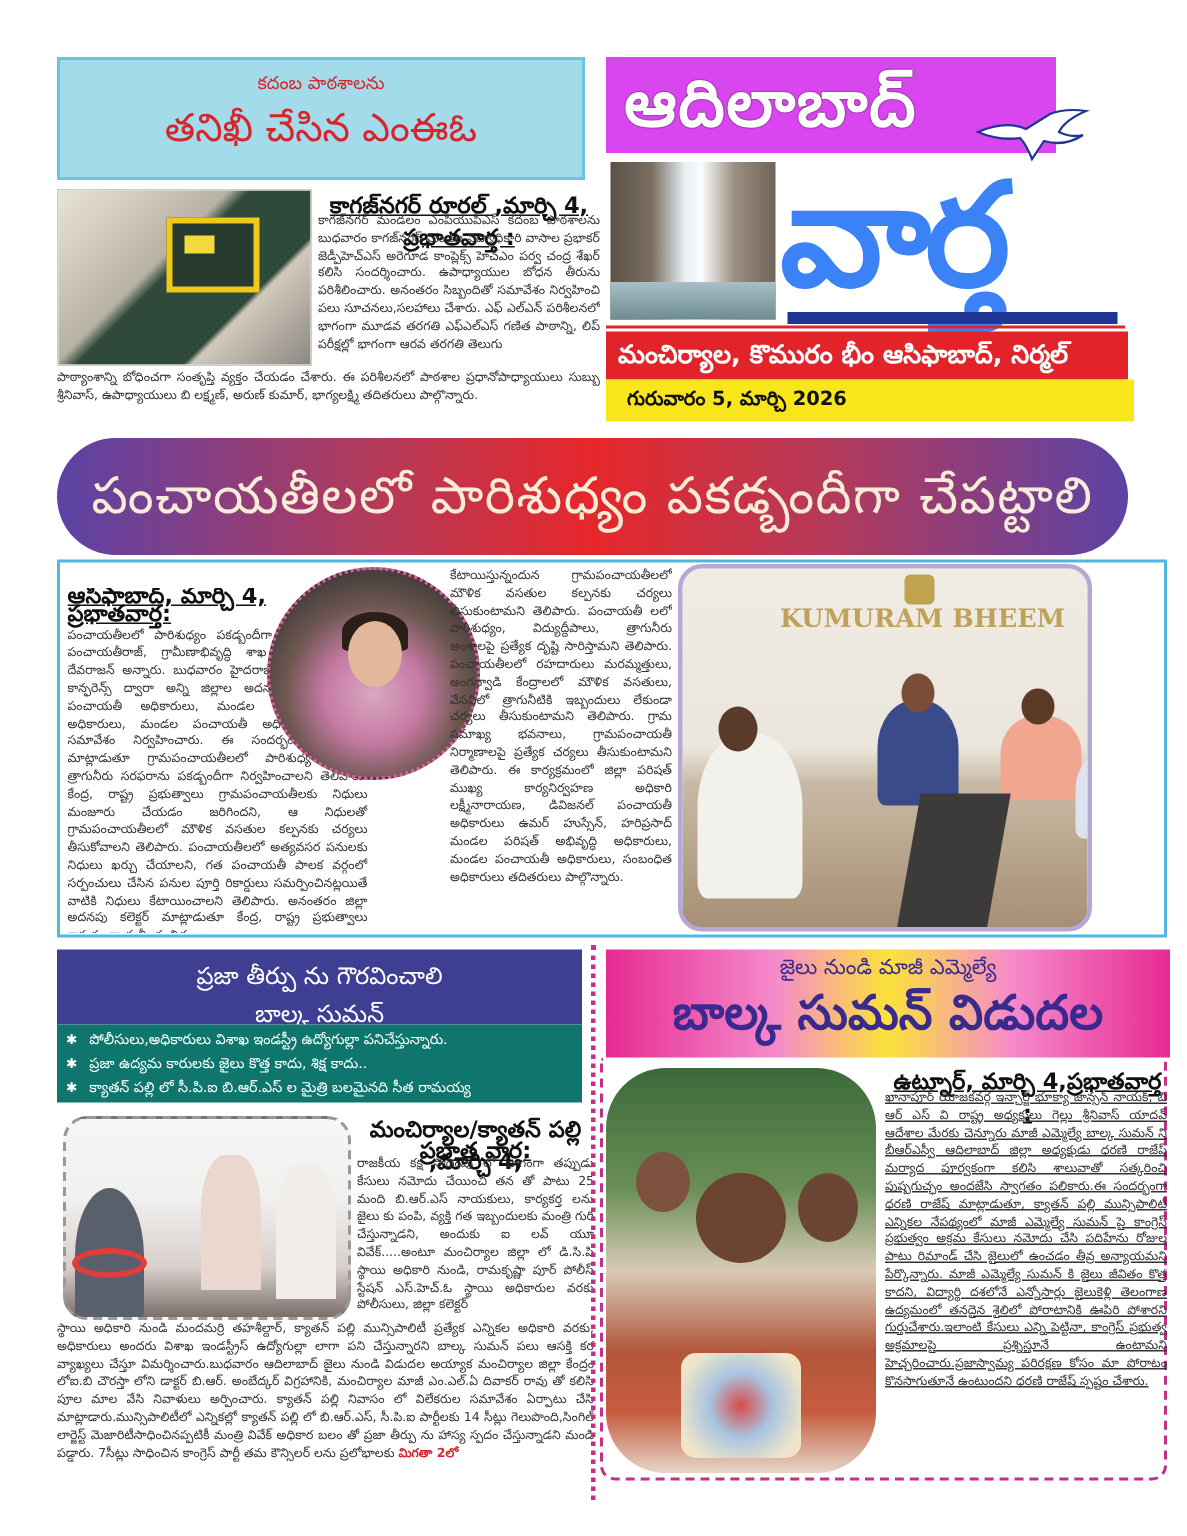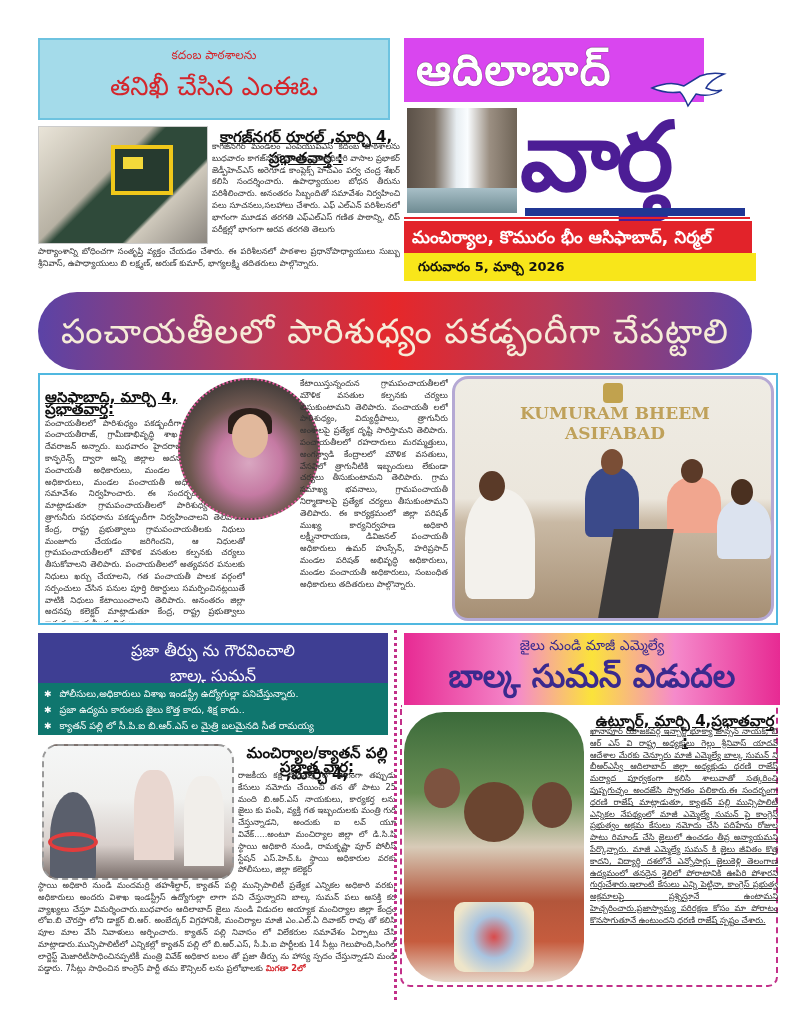--- a/index.html
+++ b/index.html
@@ -16,36 +16,36 @@
   .body-text{font-size:8.3px;line-height:11.8px;color:#333;text-align:justify;font-family:"DejaVu Sans",sans-serif;}
   #kadamba-byline{left:212px;top:128px;width:188px;text-align:center;}
   #kadamba-body1{left:212px;top:141px;width:188px;height:104px;overflow:hidden;}
   #kadamba-body2{left:38px;top:246px;width:362px;height:36px;overflow:hidden;}
   
   #mast-top{left:404px;top:38px;width:300px;height:64px;background:#d946ef;}
   #mast-top span{display:block;color:#fff;font-size:44px;font-weight:bold;line-height:64px;padding-left:12px;font-family:"DejaVu Sans",sans-serif;letter-spacing:1px;text-shadow:0 0 1px #000;}
   #mast-bird{left:650px;top:70px;width:80px;height:40px;}
   #mast-photo{left:407px;top:108px;width:110px;height:105px;background:linear-gradient(90deg,#5b5148 0%,#7a6e62 25%,#e8eef2 45%,#fafdff 55%,#9b8f82 75%,#6f6457 100%);}
   #mast-photo::after{content:"";position:absolute;left:0;bottom:0;width:100%;height:25px;background:linear-gradient(#a8bfc7,#6e8b92);}
-  #mast-varta{left:520px;top:98px;width:230px;height:118px;color:#4c1d95;font-size:96px;font-weight:bold;line-height:118px;font-family:"DejaVu Sans",sans-serif;letter-spacing:-4px;}
+  #mast-varta{left:520px;top:98px;width:230px;height:118px;color:#3b82f6;font-size:96px;font-weight:bold;line-height:118px;font-family:"DejaVu Sans",sans-serif;letter-spacing:-4px;}
   #mast-underline{left:525px;top:208px;width:220px;height:8px;background:#203694;}
   #mast-redline{left:404px;top:217px;width:346px;height:2px;background:#e2232a;}
   #mast-districts{left:404px;top:221px;width:348px;height:32px;background:#e2232a;color:#fff;font-size:17px;line-height:32px;padding-left:8px;font-weight:bold;white-space:nowrap;overflow:hidden;}
   #mast-date{left:404px;top:253px;width:352px;height:28px;background:#f8e61a;color:#111;font-size:13px;line-height:28px;padding-left:14px;font-weight:bold;}
   
   #main-banner{left:38px;top:292px;width:714px;height:78px;border-radius:40px;background:linear-gradient(90deg,#5b43a6 0%,#b53a5a 30%,#e6272a 50%,#b53a5a 72%,#5b43a6 100%);text-align:center;}
   #main-banner span{color:#f6ecd8;font-size:34px;font-weight:normal;line-height:78px;letter-spacing:1px;}
   
   #panch-box{left:38px;top:373px;width:740px;height:252px;border:2px solid #50b8e0;}
   #panch-col1{left:45px;top:392px;width:200px;height:230px;overflow:hidden;}
   #panch-circle{left:178px;top:378px;width:142px;height:142px;border-radius:50%;background:radial-gradient(circle at 50% 60%,#d9a7c1 0%,#c57aa3 30%,#6e5750 55%,#3e3a38 80%);border:2px dotted #e85aa0;}
   #panch-circle .face{position:absolute;left:52px;top:34px;width:36px;height:44px;border-radius:50%;background:#e1b89c;}
   #panch-circle .hair{position:absolute;left:48px;top:28px;width:44px;height:26px;border-radius:50% 50% 10% 10%;background:#2b1f1a;}
   #panch-col2{left:300px;top:378px;width:148px;height:244px;overflow:hidden;}
-  #panch-photo{left:452px;top:376px;width:322px;height:245px;border-radius:16px;border:3px solid #b5a9d4;background:linear-gradient(#efece4 0%,#ebe6dc 50%,#c9b9a4 60%,#a68f74 100%);overflow:hidden;}
+  #panch-photo{left:452px;top:376px;width:276px;height:245px;border-radius:16px;border:3px solid #b5a9d4;background:linear-gradient(#efece4 0%,#ebe6dc 50%,#c9b9a4 60%,#a68f74 100%);overflow:hidden;}
   #panch-photo .wall-text{position:absolute;left:40px;top:24px;width:240px;text-align:center;color:#bfa15a;font-family:"DejaVu Serif",serif;font-size:17px;line-height:20px;font-weight:bold;}
   #panch-photo .emblem{position:absolute;left:148px;top:4px;width:20px;height:20px;background:#c1a24e;border-radius:4px;}
   .person{position:absolute;border-radius:45% 45% 10% 10%;}
   
   #praja-head{left:38px;top:633px;width:350px;height:50px;background:#3e3e93;border-radius:0 0 0 0;text-align:center;color:#fff;}
   #praja-head .l1{font-size:16px;margin-top:8px;}
   #praja-head .l2{font-size:16px;margin-top:2px;}
   #praja-bullets{left:38px;top:683px;width:350px;height:52px;background:#0f766e;color:#fff;font-size:9.5px;padding:3px 6px;}
   #praja-bullets li{list-style:none;line-height:15px;white-space:nowrap;overflow:hidden;}
   #praja-bullets li::before{content:"\2731";color:#fff;margin-right:8px;font-size:9px;}
@@ -104,21 +104,20 @@
 </div>
 <div id="panch-circle" class="abs">
     <div class="hair"></div>
     <div class="face"></div>
   </div>
 <div id="panch-col2" class="abs body-text">కేటాయిస్తున్నందున గ్రామపంచాయతీలలో మౌళిక వసతుల కల్పనకు చర్యలు తీసుకుంటామని తెలిపారు. పంచాయతీ లలో పారిశుధ్యం, విద్యుద్దీపాలు, త్రాగునీరు అంశాలపై ప్రత్యేక దృష్టి సారిస్తామని తెలిపారు. పంచాయతీలలో రహదారులు మరమ్మత్తులు, అంగన్వాడి కేంద్రాలలో మౌళిక వసతులు, వేసవిలో త్రాగునీటికి ఇబ్బందులు లేకుండా చర్యలు తీసుకుంటామని తెలిపారు. గ్రామ సమాఖ్య భవనాలు, గ్రామపంచాయతీ నిర్మాణాలపై ప్రత్యేక చర్యలు తీసుకుంటామని తెలిపారు. ఈ కార్యక్రమంలో జిల్లా పరిషత్ ముఖ్య కార్యనిర్వహణ అధికారి లక్ష్మీనారాయణ, డివిజనల్ పంచాయతీ అధికారులు ఉమర్ హుస్సేన్, హరిప్రసాద్ మండల పరిషత్ అభివృద్ధి అధికారులు, మండల పంచాయతీ అధికారులు, సంబంధిత అధికారులు తదితరులు పాల్గొన్నారు.</div>
 <div id="panch-photo" class="abs">
   <div class="emblem"></div>
   <div class="wall-text">
     <div>KUMURAM BHEEM</div>
-    <div>ASIFABAD</div>
   </div>
   <div class="person" style="left:130px;top:88px;width:54px;height:70px;background:#3b4a8a;"></div>
   <div class="person" style="left:146px;top:70px;width:22px;height:26px;border-radius:50%;background:#7a4e36;"></div>
   <div class="person" style="left:10px;top:110px;width:70px;height:110px;background:#f3f1ec;"></div>
   <div class="person" style="left:24px;top:92px;width:26px;height:30px;border-radius:50%;background:#5a3a28;"></div>
   <div class="person" style="left:212px;top:98px;width:54px;height:56px;background:#f1a68f;"></div>
   <div class="person" style="left:226px;top:80px;width:22px;height:24px;border-radius:50%;background:#5b3a28;"></div>
   <div class="person" style="left:262px;top:120px;width:54px;height:60px;background:#dce3ef;"></div>
   <div class="person" style="left:276px;top:100px;width:22px;height:26px;border-radius:50%;background:#4a3020;"></div>
   <div style="position:absolute;left:150px;top:150px;width:60px;height:100px;background:#3c3a3a;transform:skewX(-10deg);"></div>

